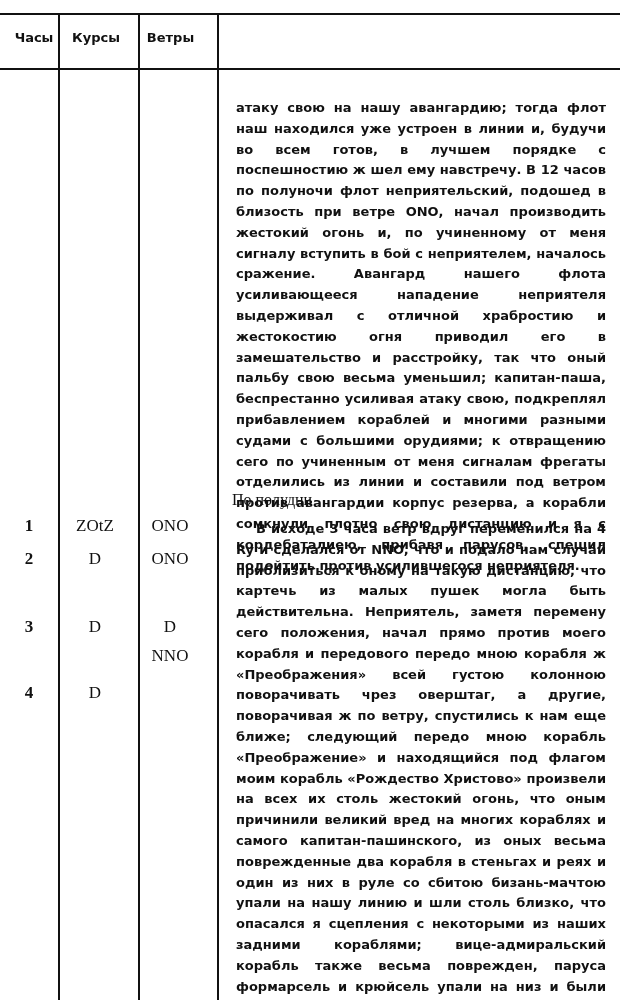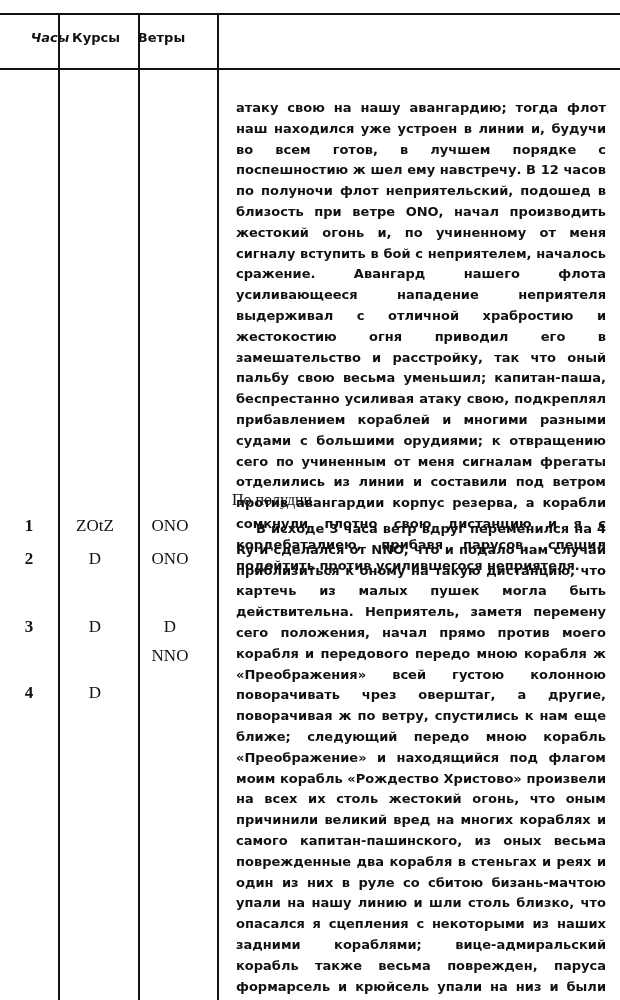--- a/index.html
+++ b/index.html
@@ -5,23 +5,23 @@
   html, body { margin: 0; padding: 0; background: #ffffff; }
   body { width: 620px; height: 1000px; position: relative; overflow: hidden;
          font-family: "DejaVu Serif", "Liberation Serif", serif; color: #111; }
   .rule { position: absolute; left: 0; width: 620px; background: #111; }
   .rule.top { top: 13px; height: 2px; }
   .rule.mid { top: 68px; height: 2px; }
   .vline { position: absolute; width: 2px; background: #111; top: 14px; height: 986px; }
   .v1 { left: 58px; } .v2 { left: 138px; } .v3 { left: 217px; }
   .hdr { position: absolute; top: 30px; font-size: 13px; font-weight: bold; text-align: center;
          font-family: "DejaVu Sans", "Liberation Sans", sans-serif; }
-  .h1 { left: 16px; width: 68px; font-style: italic; }
+  .h1 { left: 0; width: 68px; }
   .h2 { left: 60px; width: 72px; }
-  .h3 { left: 123px; width: 77px; }
+  .h3 { left: 132px; width: 77px; }
   .cell { position: absolute; font-size: 17px; text-align: center;
           font-family: "Liberation Serif", serif; }
   .c1 { left: 0; width: 58px; font-weight: bold; }
   .c2 { left: 44px; width: 102px; }
   .c3 { left: 140px; width: 60px; }
   .text { position: absolute; left: 232px; width: 378px;
           font-family: "DejaVu Sans", "Liberation Sans", sans-serif;
           font-size: 13px; line-height: 20.8px; text-align: justify; font-weight: 600; }
   .text p { margin: 4px; }
   .t1 { top: 94px; }

